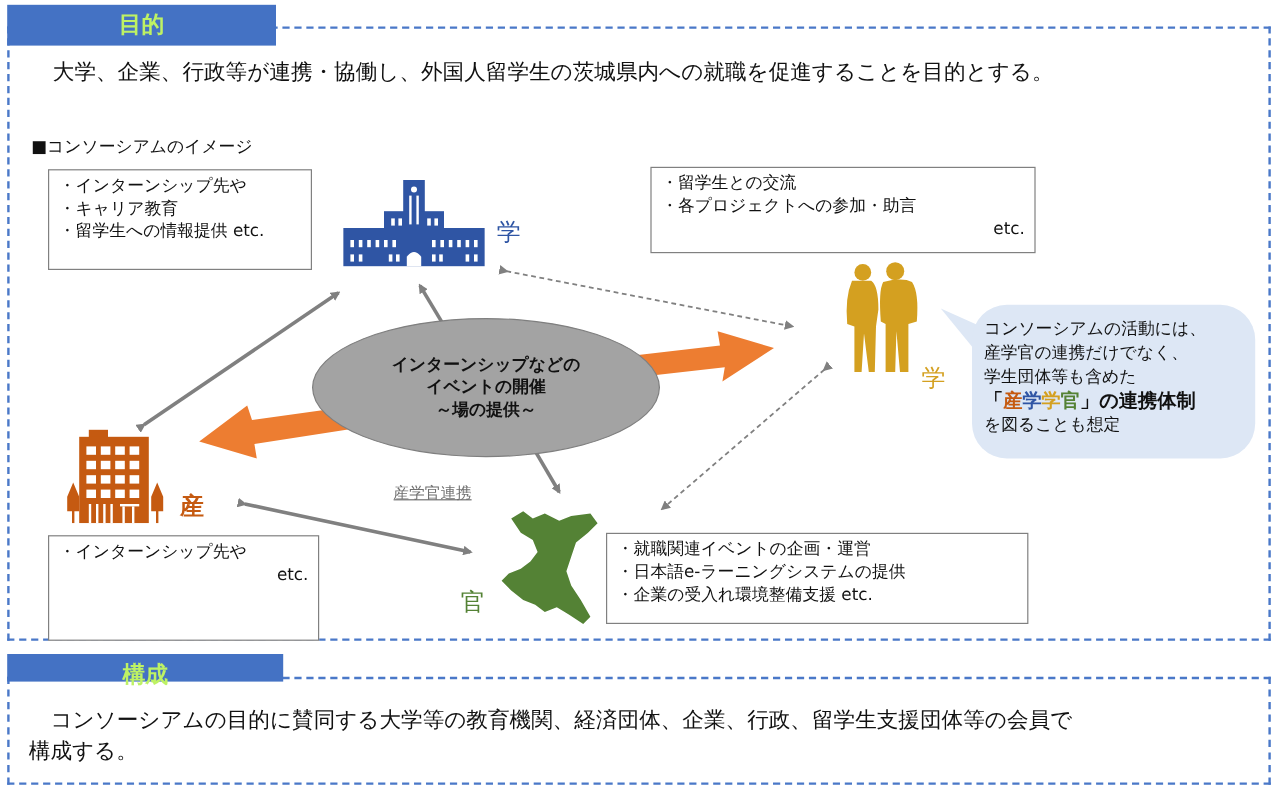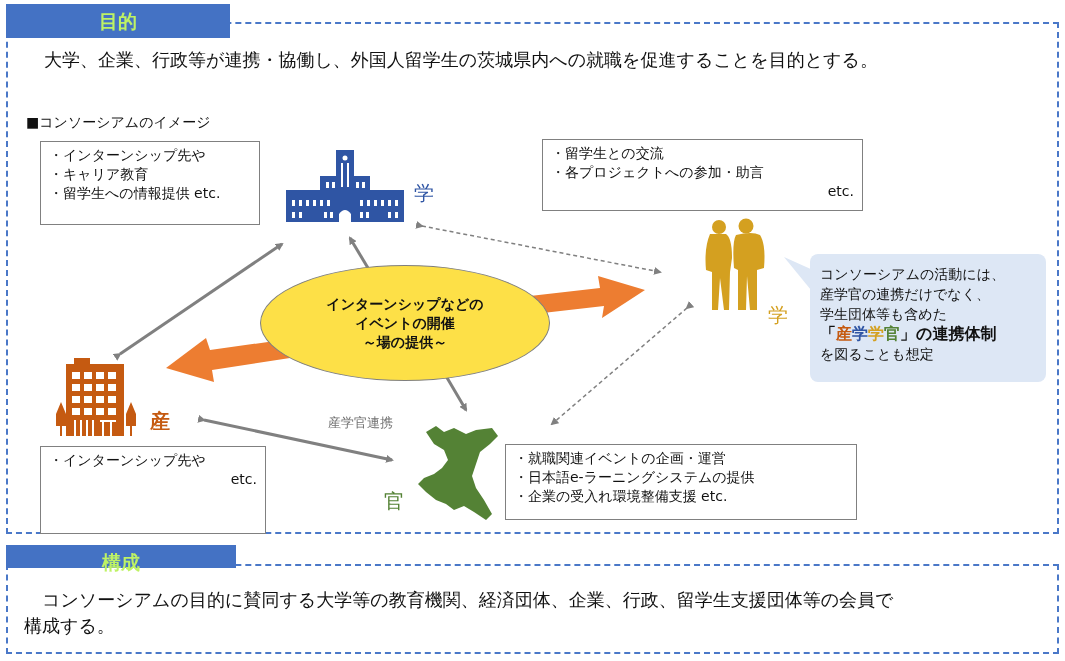--- a/index.html
+++ b/index.html
@@ -9,24 +9,24 @@
   .dash-frame { position:absolute; border:2px dashed #4a78c8; box-sizing:border-box; }
   .section-tab { position:absolute; background:#4472c4; color:#bef264; font-weight:bold;
                  font-size:19px; text-align:center; box-sizing:border-box; }
   .lead { position:absolute; font-size:18px; color:#111; white-space:nowrap;text-align:center; }
   .caption { position:absolute; font-size:14px; color:#111; white-space:nowrap; }
   .box { position:absolute; background:#fff; border:1px solid #808080; box-sizing:border-box;
          font-size:14px; line-height:19px; padding:4px 8px; color:#111; }
   .box .line { display:block; white-space:nowrap; }
   .box .right { text-align:right; }
   .label-char { position:absolute; font-size:20px; font-family:"DejaVu Serif","Liberation Serif",serif; }
-  .ellipse { position:absolute; border:1.5px solid #7f7f7f; border-radius:50%; background:#fde047;
+  .ellipse { position:absolute; border:1.5px solid #7f7f7f; border-radius:50%; background:#a3a3a3;
              box-sizing:border-box; display:flex; flex-direction:column; align-items:center;
              justify-content:center; font-weight:bold; font-size:14px; line-height:19px; }
-  .bubble { position:absolute; background:#dde7f5; border-radius:8px; box-sizing:border-box;
+  .bubble { position:absolute; background:#dde7f5; border-radius:29px; box-sizing:border-box;
             padding:10px 10px; font-size:14px; line-height:20px; color:#111; }
   .bubble .strong { font-weight:bold; font-size:16px; }
   .gray-label { position:absolute; font-size:13px; color:#707070; }
 </style>
 </head>
 <body>
 
 <div class="dash-frame" style="left:6px; top:22px; width:1053px; height:512px;"></div>
 <div class="section-tab" style="left:6px; top:4px; width:224px; height:34px; line-height:34px;">目的</div>
 
@@ -132,21 +132,21 @@
   </div>
   <div>を図ることも想定</div>
 </div>
 
 <div class="ellipse" style="left:260px; top:265px; width:290px; height:116px;">
   <span>インターンシップなどの</span>
   <span>イベントの開催</span>
   <span>～場の提供～</span>
 </div>
 
-<div class="gray-label" style="left:328px; top:414px;">産学官連携</div>
+<div class="gray-label" style="left:328px; top:402px;text-decoration:underline;">産学官連携</div>
 
 <svg class="abs" style="left:50px; top:358px;" width="92" height="78" viewBox="0 0 92 78">
   <g fill="#c55a11">
     <rect x="24" y="0" width="16" height="8"></rect>
     <rect x="16" y="6" width="58" height="72"></rect>
     <path d="M6 56 L11 44 L16 56 L16 68 L12 68 L12 78 L10 78 L10 68 L6 68 z"></path>
     <path d="M76 56 L81 44 L86 56 L86 68 L82 68 L82 78 L80 78 L80 68 L76 68 z"></path>
   </g>
   <g fill="#ffffff">
     <rect x="22" y="14" width="8" height="7"></rect>

